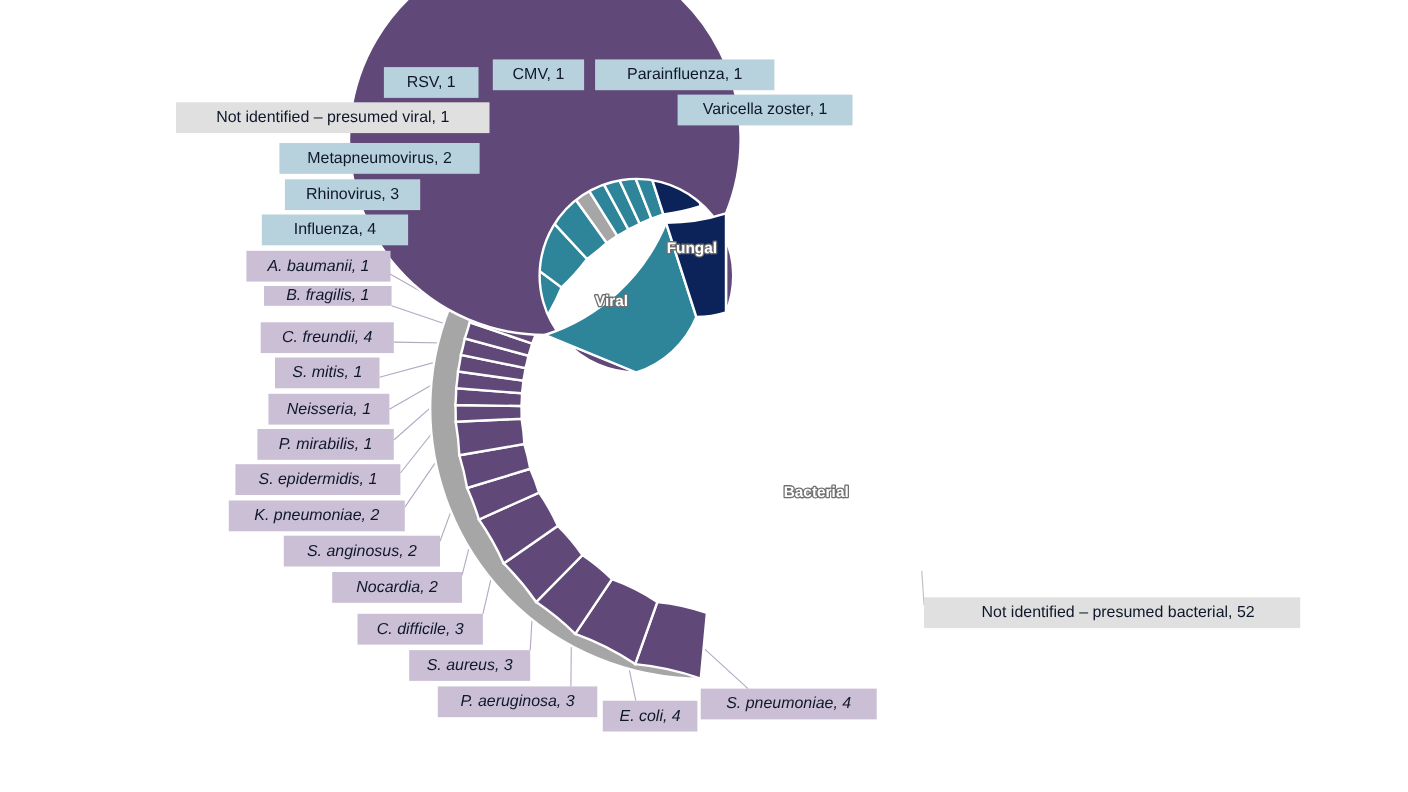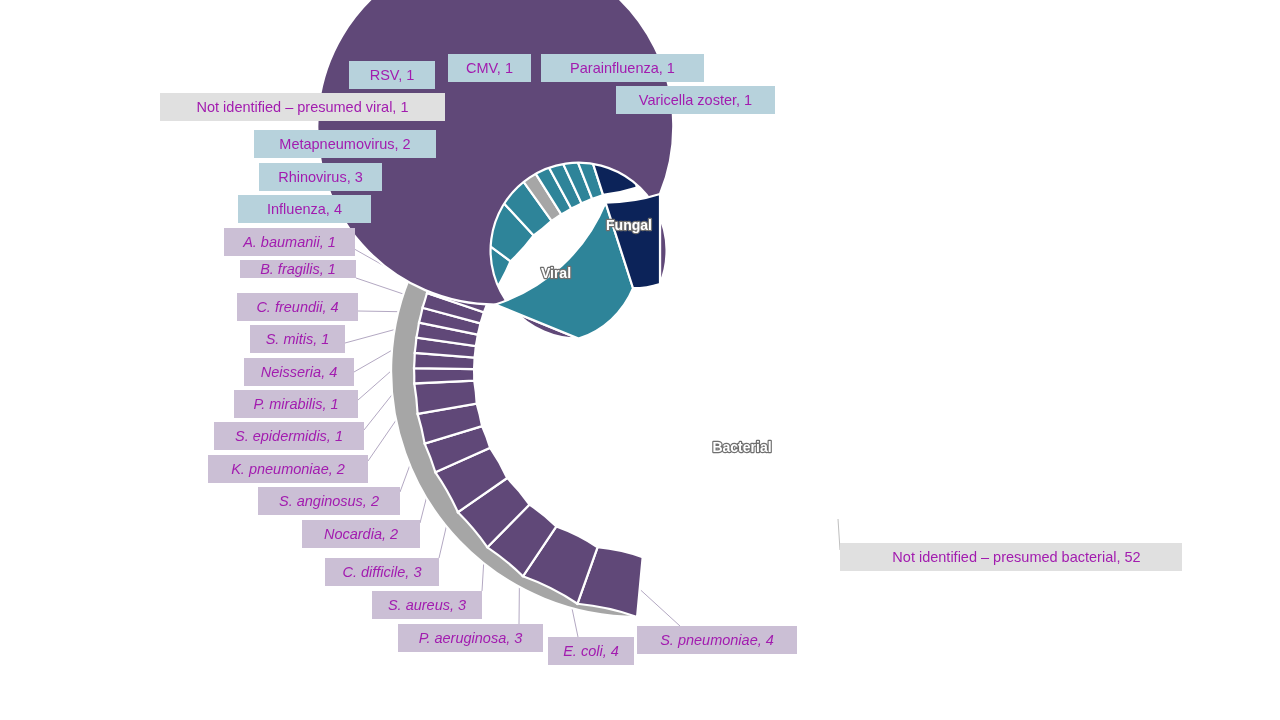--- a/index.html
+++ b/index.html
@@ -14,21 +14,21 @@
   .seg{stroke:#ffffff;stroke-width:2.2;}
   .ringlabel{
     fill:#ffffff;font-size:14px;font-weight:bold;
     font-family:"Liberation Sans","DejaVu Sans",sans-serif;
     paint-order:stroke;stroke:#6f6f6f;stroke-width:2.4;stroke-linejoin:round;
   }
   .leader{stroke-width:1;fill:none;}
   .cbox{
     position:absolute;box-sizing:border-box;
     display:flex;align-items:center;justify-content:center;
-    font-size:14.5px;color:#a21caf;line-height:1.15;
+    font-size:14.5px;color:#0f172a;line-height:1.15;
     white-space:nowrap;padding:2px 9px;
   }
   .cbox.ital{font-style:italic;}
 </style>
 </head>
 <body>
 
 <div id="stage">
   <svg id="chart" viewBox="0 0 1280 720">
     <g id="leaders">
@@ -103,21 +103,21 @@
       <div class="cbox" style="left: 541px; top: 54px; width: 163px; height: 28px; background: rgb(183, 210, 220);">Parainfluenza, 1</div>
       <div class="cbox" style="left: 616px; top: 86px; width: 159px; height: 28px; background: rgb(183, 210, 220);">Varicella zoster, 1</div>
       <div class="cbox" style="left: 160px; top: 93px; width: 285px; height: 28px; background: rgb(224, 224, 224);">Not identified – presumed viral, 1</div>
       <div class="cbox" style="left: 254px; top: 130px; width: 182px; height: 28px; background: rgb(183, 210, 220);">Metapneumovirus,  2</div>
       <div class="cbox" style="left: 259px; top: 163px; width: 123px; height: 28px; background: rgb(183, 210, 220);">Rhinovirus, 3</div>
       <div class="cbox" style="left: 238px; top: 195px; width: 133px; height: 28px; background: rgb(183, 210, 220);">Influenza, 4</div>
       <div class="cbox ital" style="left: 224px; top: 228px; width: 131px; height: 28px; background: rgb(203, 191, 213);">A. baumanii, 1</div>
       <div class="cbox ital" style="left: 240px; top: 260px; width: 116px; height: 18px; background: rgb(203, 191, 213);">B. fragilis, 1</div>
       <div class="cbox ital" style="left: 237px; top: 293px; width: 121px; height: 28px; background: rgb(203, 191, 213);">C. freundii, 4</div>
       <div class="cbox ital" style="left: 250px; top: 325px; width: 95px; height: 28px; background: rgb(203, 191, 213);">S. mitis, 1</div>
-      <div class="cbox ital" style="left: 244px; top: 358px; width: 110px; height: 28px; background: rgb(203, 191, 213);">Neisseria, 4</div>
+      <div class="cbox ital" style="left: 244px; top: 358px; width: 110px; height: 28px; background: rgb(203, 191, 213);">Neisseria, 1</div>
       <div class="cbox ital" style="left: 234px; top: 390px; width: 124px; height: 28px; background: rgb(203, 191, 213);">P. mirabilis, 1</div>
       <div class="cbox ital" style="left: 214px; top: 422px; width: 150px; height: 28px; background: rgb(203, 191, 213);">S. epidermidis, 1</div>
       <div class="cbox ital" style="left: 208px; top: 455px; width: 160px; height: 28px; background: rgb(203, 191, 213);">K. pneumoniae, 2</div>
       <div class="cbox ital" style="left: 258px; top: 487px; width: 142px; height: 28px; background: rgb(203, 191, 213);">S. anginosus, 2</div>
       <div class="cbox ital" style="left: 302px; top: 520px; width: 118px; height: 28px; background: rgb(203, 191, 213);">Nocardia, 2</div>
       <div class="cbox ital" style="left: 325px; top: 558px; width: 114px; height: 28px; background: rgb(203, 191, 213);">C. difficile, 3</div>
       <div class="cbox ital" style="left: 372px; top: 591px; width: 110px; height: 28px; background: rgb(203, 191, 213);">S. aureus, 3</div>
       <div class="cbox ital" style="left: 398px; top: 624px; width: 145px; height: 28px; background: rgb(203, 191, 213);">P. aeruginosa, 3</div>
       <div class="cbox ital" style="left: 548px; top: 637px; width: 86px; height: 28px; background: rgb(203, 191, 213);">E. coli, 4</div>
       <div class="cbox ital" style="left: 637px; top: 626px; width: 160px; height: 28px; background: rgb(203, 191, 213);">S. pneumoniae, 4</div>

